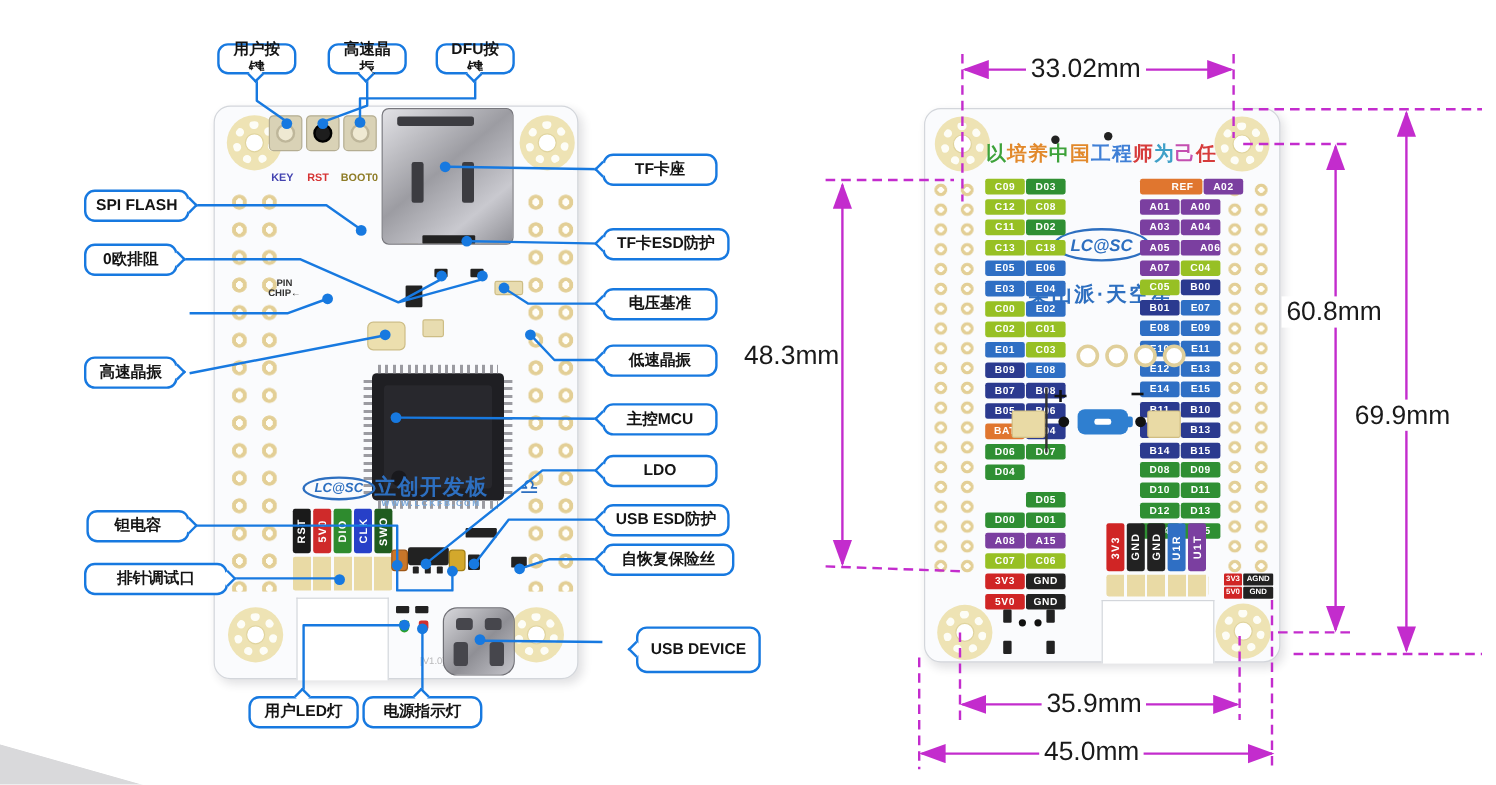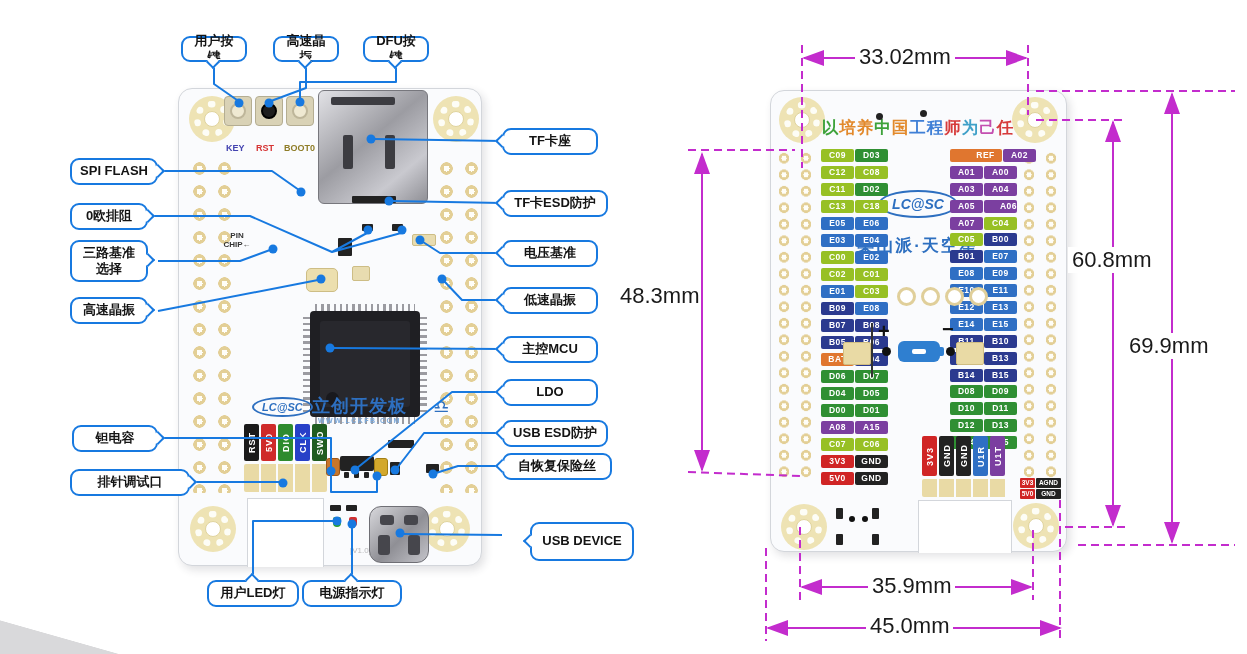--- a/index.html
+++ b/index.html
@@ -229,21 +229,21 @@
       <div class="pin-row">
         <div class="pin-tag" style="background: rgb(224, 118, 47);">BAT</div>
         <div class="pin-tag" style="background: rgb(43, 58, 143);">B04</div>
       </div>
       <div class="pin-row">
         <div class="pin-tag" style="background: rgb(47, 143, 51);">D06</div>
         <div class="pin-tag" style="background: rgb(47, 143, 51);">D07</div>
       </div>
       <div class="pin-row">
         <div class="pin-tag" style="background: rgb(47, 143, 51);">D04</div>
-        <div class="pin-tag" style="background: rgb(47, 143, 51);">D05</div>
+        <div class="pin-tag" style="background: rgb(47, 143, 51); margin-top: 23px;">D05</div>
       </div>
       <div class="pin-row">
         <div class="pin-tag" style="background: rgb(47, 143, 51);">D00</div>
         <div class="pin-tag" style="background: rgb(47, 143, 51);">D01</div>
       </div>
       <div class="pin-row">
         <div class="pin-tag" style="background: rgb(123, 63, 160);">A08</div>
         <div class="pin-tag" style="background: rgb(123, 63, 160);">A15</div>
       </div>
       <div class="pin-row">
@@ -455,21 +455,20 @@
       <line x1="1060" y1="500" x2="1060" y2="641"></line>
     </g>
   </svg>
 
   <div class="callout c-bottom" style="left:181px;top:36px;width:66px;height:26px;">用户按键</div>
   <div class="callout c-bottom" style="left:273px;top:36px;width:66px;height:26px;">高速晶振</div>
   <div class="callout c-bottom" style="left:363px;top:36px;width:66px;height:26px;">DFU按键</div>
 
   <div class="callout c-right" style="left:70px;top:158px;width:88px;height:27px;">SPI FLASH</div>
   <div class="callout c-right" style="left:70px;top:203px;width:78px;height:27px;">0欧排阻</div>
-  <div class="callout c-right" style="left:70px;top:240px;width:78px;height:42px;">三路基准选择</div>
   <div class="callout c-right" style="left:70px;top:297px;width:78px;height:27px;">高速晶振</div>
   <div class="callout c-right" style="left:72px;top:425px;width:86px;height:27px;">钽电容</div>
   <div class="callout c-right" style="left:70px;top:469px;width:120px;height:27px;">排针调试口</div>
 
   <div class="callout c-left" style="left:502px;top:128px;width:96px;height:27px;">TF卡座</div>
   <div class="callout c-left" style="left:502px;top:190px;width:106px;height:27px;">TF卡ESD防护</div>
   <div class="callout c-left" style="left:502px;top:240px;width:96px;height:27px;">电压基准</div>
   <div class="callout c-left" style="left:502px;top:287px;width:96px;height:27px;">低速晶振</div>
   <div class="callout c-left" style="left:502px;top:336px;width:96px;height:27px;">主控MCU</div>
   <div class="callout c-left" style="left:502px;top:379px;width:96px;height:27px;">LDO</div>

